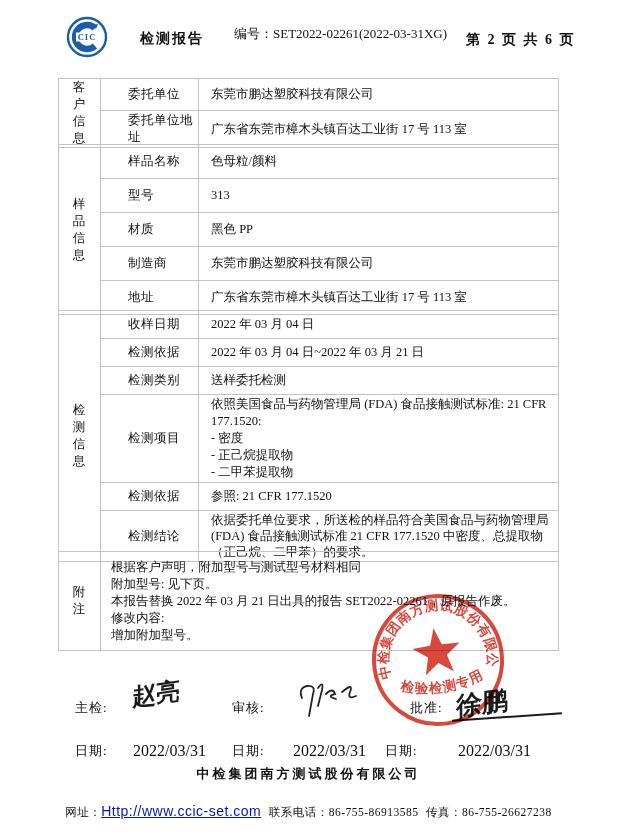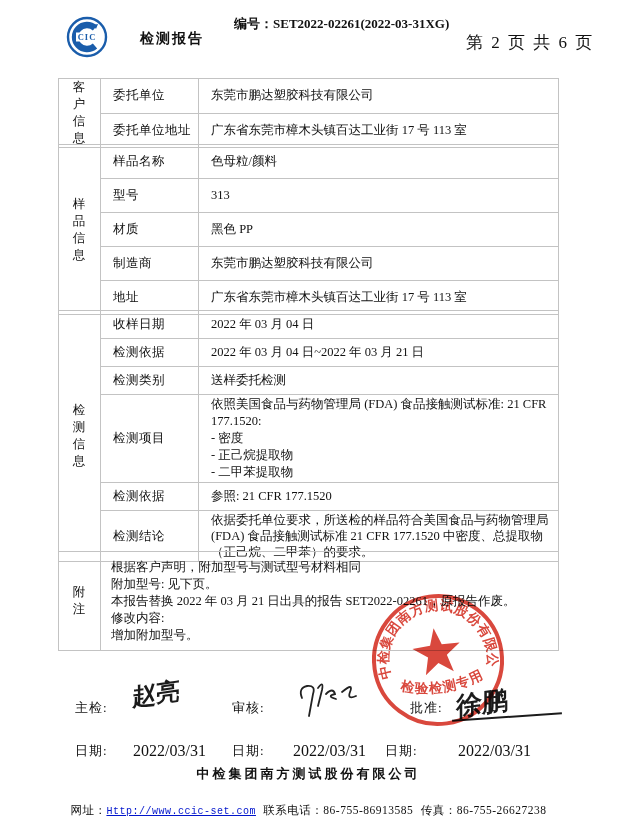--- a/index.html
+++ b/index.html
@@ -2,49 +2,49 @@
 <html><head>
 <meta charset="utf-8">
 <style>
   html,body{margin:0;padding:0;background:#fff;}
   .page{position:relative;width:617px;height:840px;background:#ffffff;overflow:hidden;
         font-family:"Liberation Serif","DejaVu Serif",serif;color:#111;}
 
   
   .logo{position:absolute;left:62px;top:15px;}
   .hdr-title{position:absolute;left:140px;top:30px;font-size:14px;font-weight:bold;letter-spacing:2px;}
-  .hdr-no{position:absolute;left:234px;top:15px;font-size:13px;font-weight:bold;}
-  .hdr-pages{position:absolute;left:466px;top:31px;font-size:17px;font-weight:normal;letter-spacing:2px;}
+  .hdr-no{position:absolute;left:234px;top:25px;font-size:13px;font-weight:normal;}
+  .hdr-pages{position:absolute;left:466px;top:31px;font-size:14px;font-weight:bold;letter-spacing:2px;}
 
   
   table.sec{position:absolute;left:58px;width:500px;border-collapse:collapse;table-layout:fixed;}
   table.sec td{border:1px solid #c3c3c3;font-size:12.5px;vertical-align:middle;line-height:17px;}
   td.grp{text-align:center;word-break:break-all;line-height:24px;padding:0 9px;letter-spacing:1px;}
-  td.lbl{padding-left:12px;letter-spacing:0.5px;margin-left:16px;}
+  td.lbl{padding-left:27px;letter-spacing:0.5px;margin-left:16px;}
   td.val{padding-left:12px;padding-right:8px;}
   col.c1{width:42px;} col.c2{width:98px;} col.c3{width:360px;}
   td.note-val{padding:6px 10px;line-height:18.5px;vertical-align:top;}
 
   
   .sig-label{position:absolute;font-size:13px;letter-spacing:1px;}
   .sig-name{position:absolute;font-size:24px;font-weight:bold;color:#1b1b1b;
             font-family:"DejaVu Sans",sans-serif;transform:rotate(-8deg) skewX(-8deg);}
   .sig-underline{position:absolute;height:2px;background:#1b1b1b;transform:rotate(-4deg);}
   .date-val{position:absolute;width:92px;text-align:right;font-size:16px;}
 
   
   .stamp{position:absolute;left:366px;top:588px;mix-blend-mode:multiply;opacity:.92;}
 
   
   .company-line{position:absolute;left:0;top:765px;width:617px;text-align:center;
                 font-size:13px;font-weight:bold;letter-spacing:3px;}
   .foot-line{position:absolute;left:0;width:617px;text-align:center;font-size:11.5px;letter-spacing:0.5px;}
   .foot1{top:788px;} .foot2{top:803px;}
   .mono{font-family:"Liberation Mono",monospace;font-size:11px;}
-  a.url{color:#0014cc;text-decoration:underline;font-family:Liberation Mono, monospace;font-size:10px;}
+  a.url{color:#0014cc;text-decoration:underline;font-family:Liberation Sans, sans-serif;font-size:14px;}
 </style>
 </head>
 <body>
 
 <div class="page">
 
   <svg class="logo" width="50" height="44" viewBox="0 0 50 44">
     <circle cx="25" cy="22" r="19" fill="none" stroke="#1a5dab" stroke-width="2.4"></circle>
     <path d="M 33,13 A 12,12 0 1 0 33,31" fill="none" stroke="#1a5dab" stroke-width="6.5"></path>
     <path d="M 31,10 l 5,-1 -2,5 z" fill="#1a5dab"></path>

